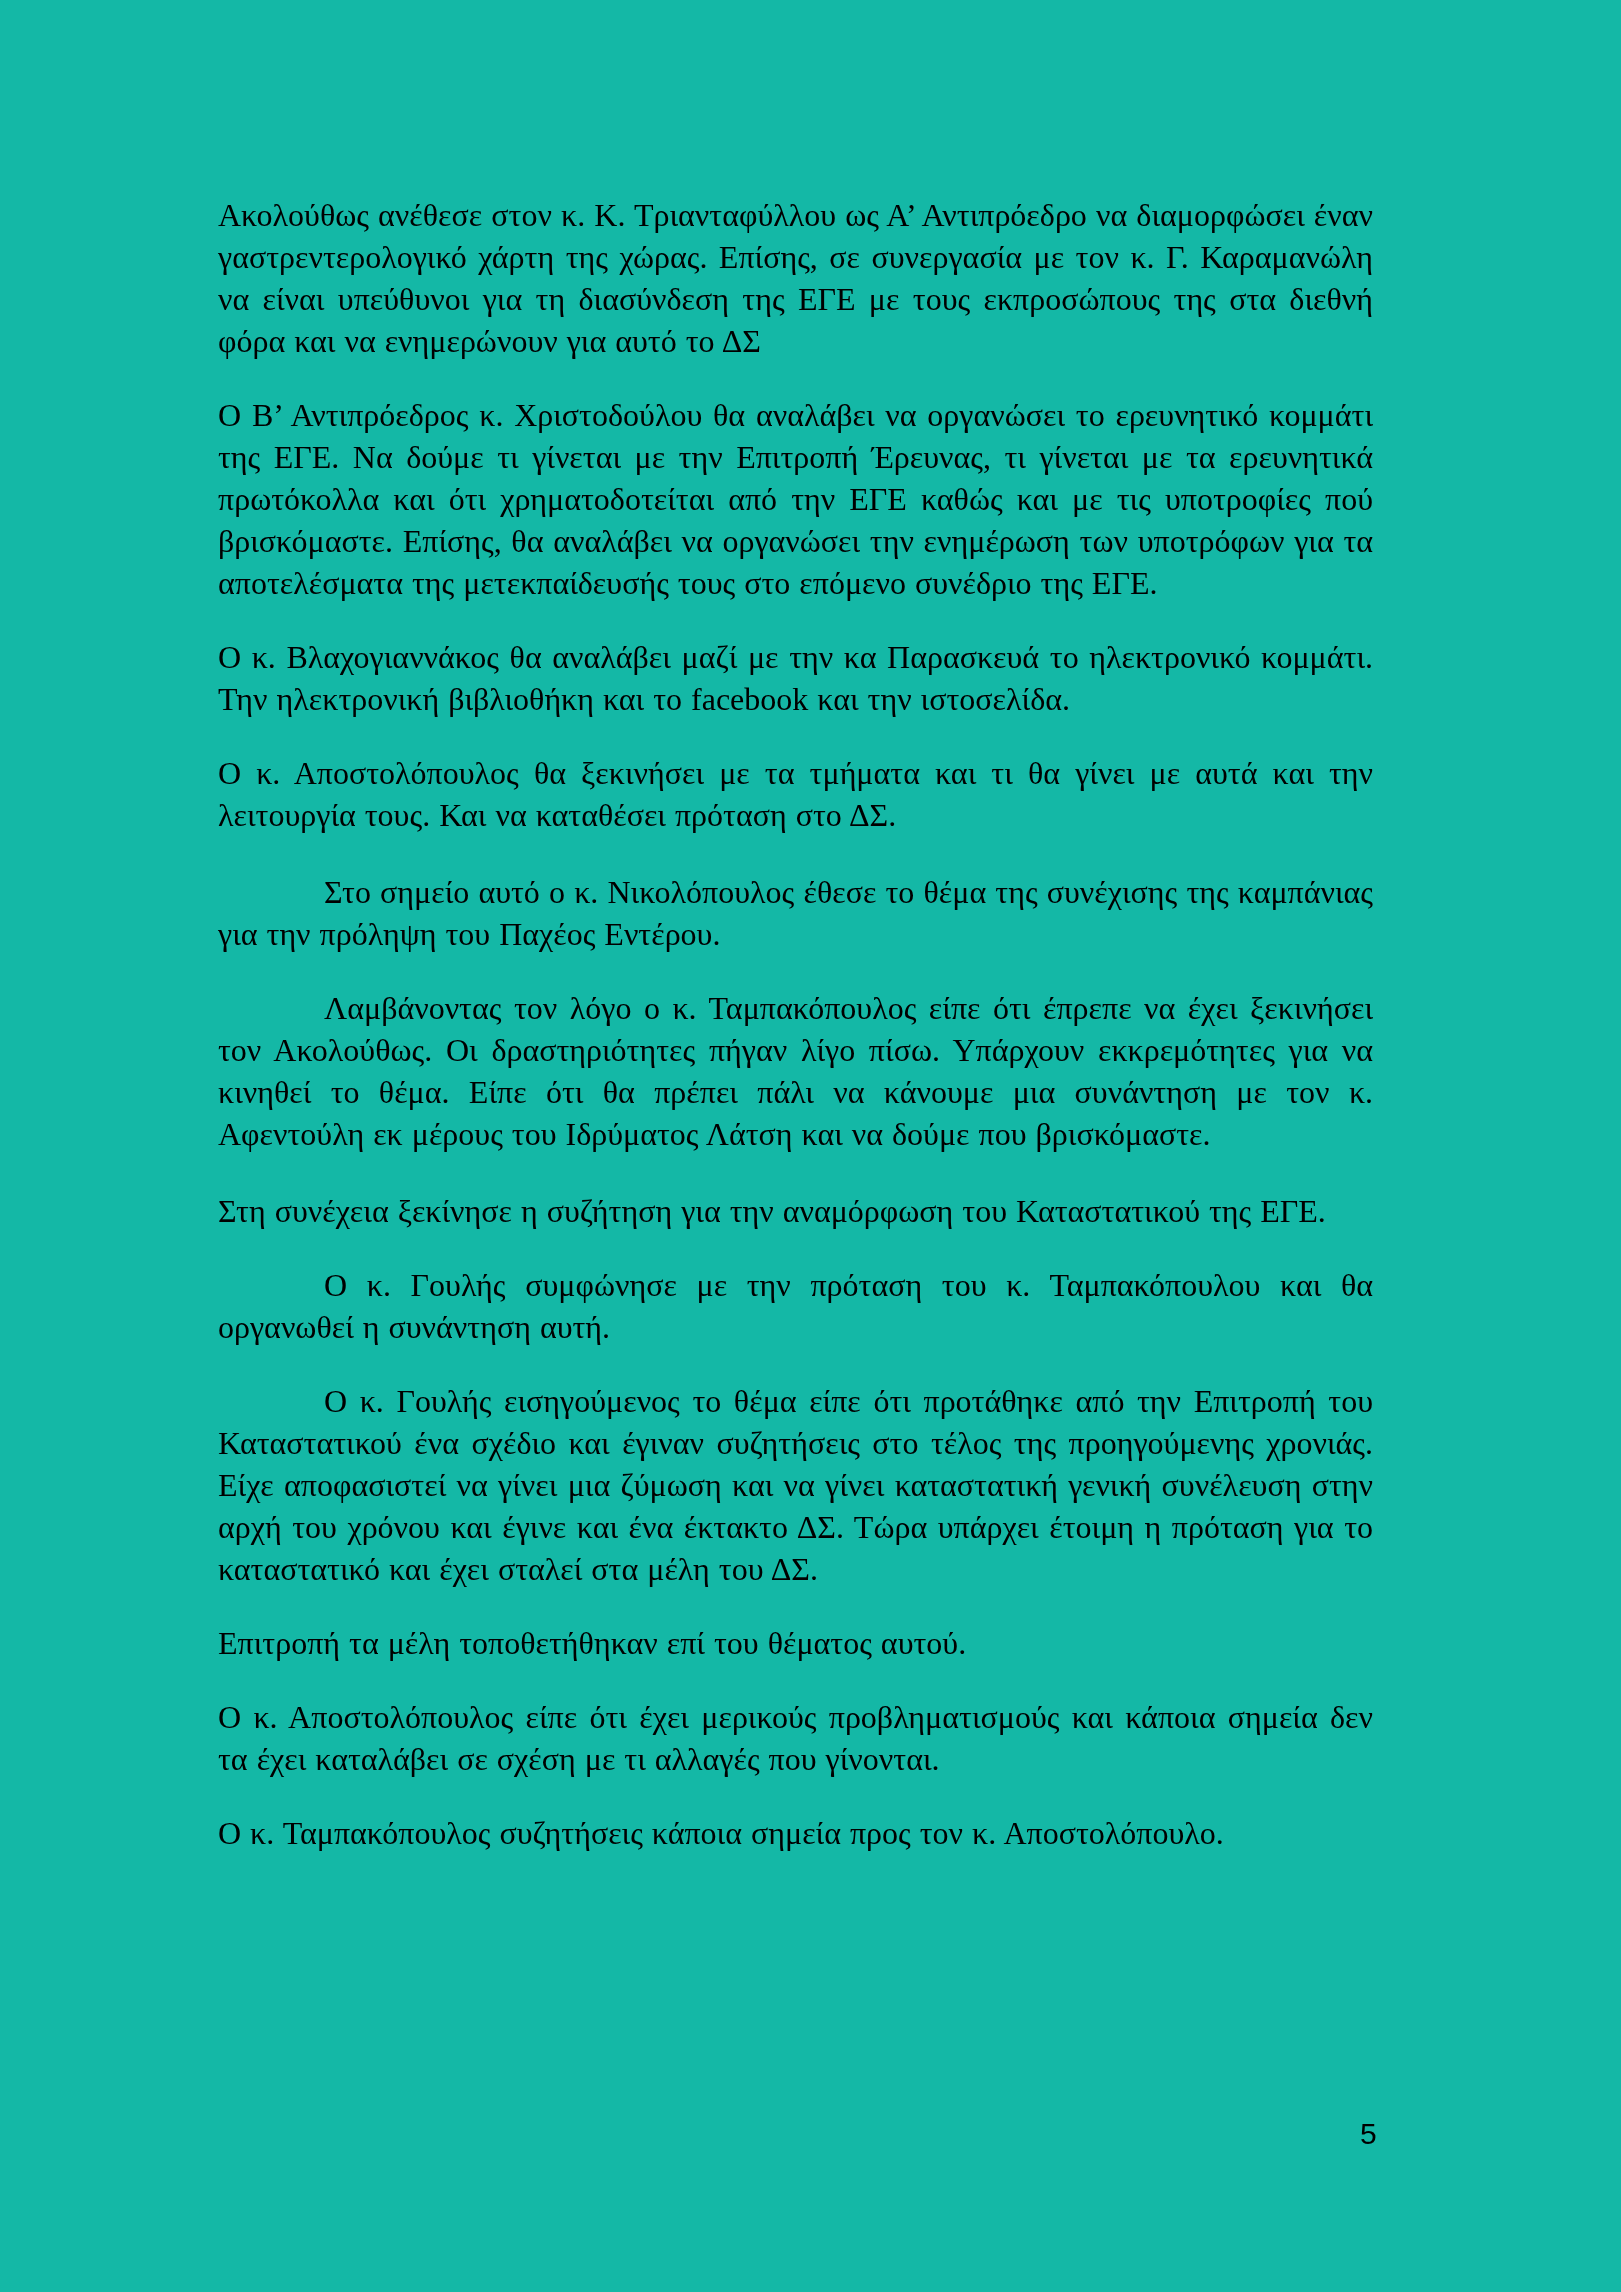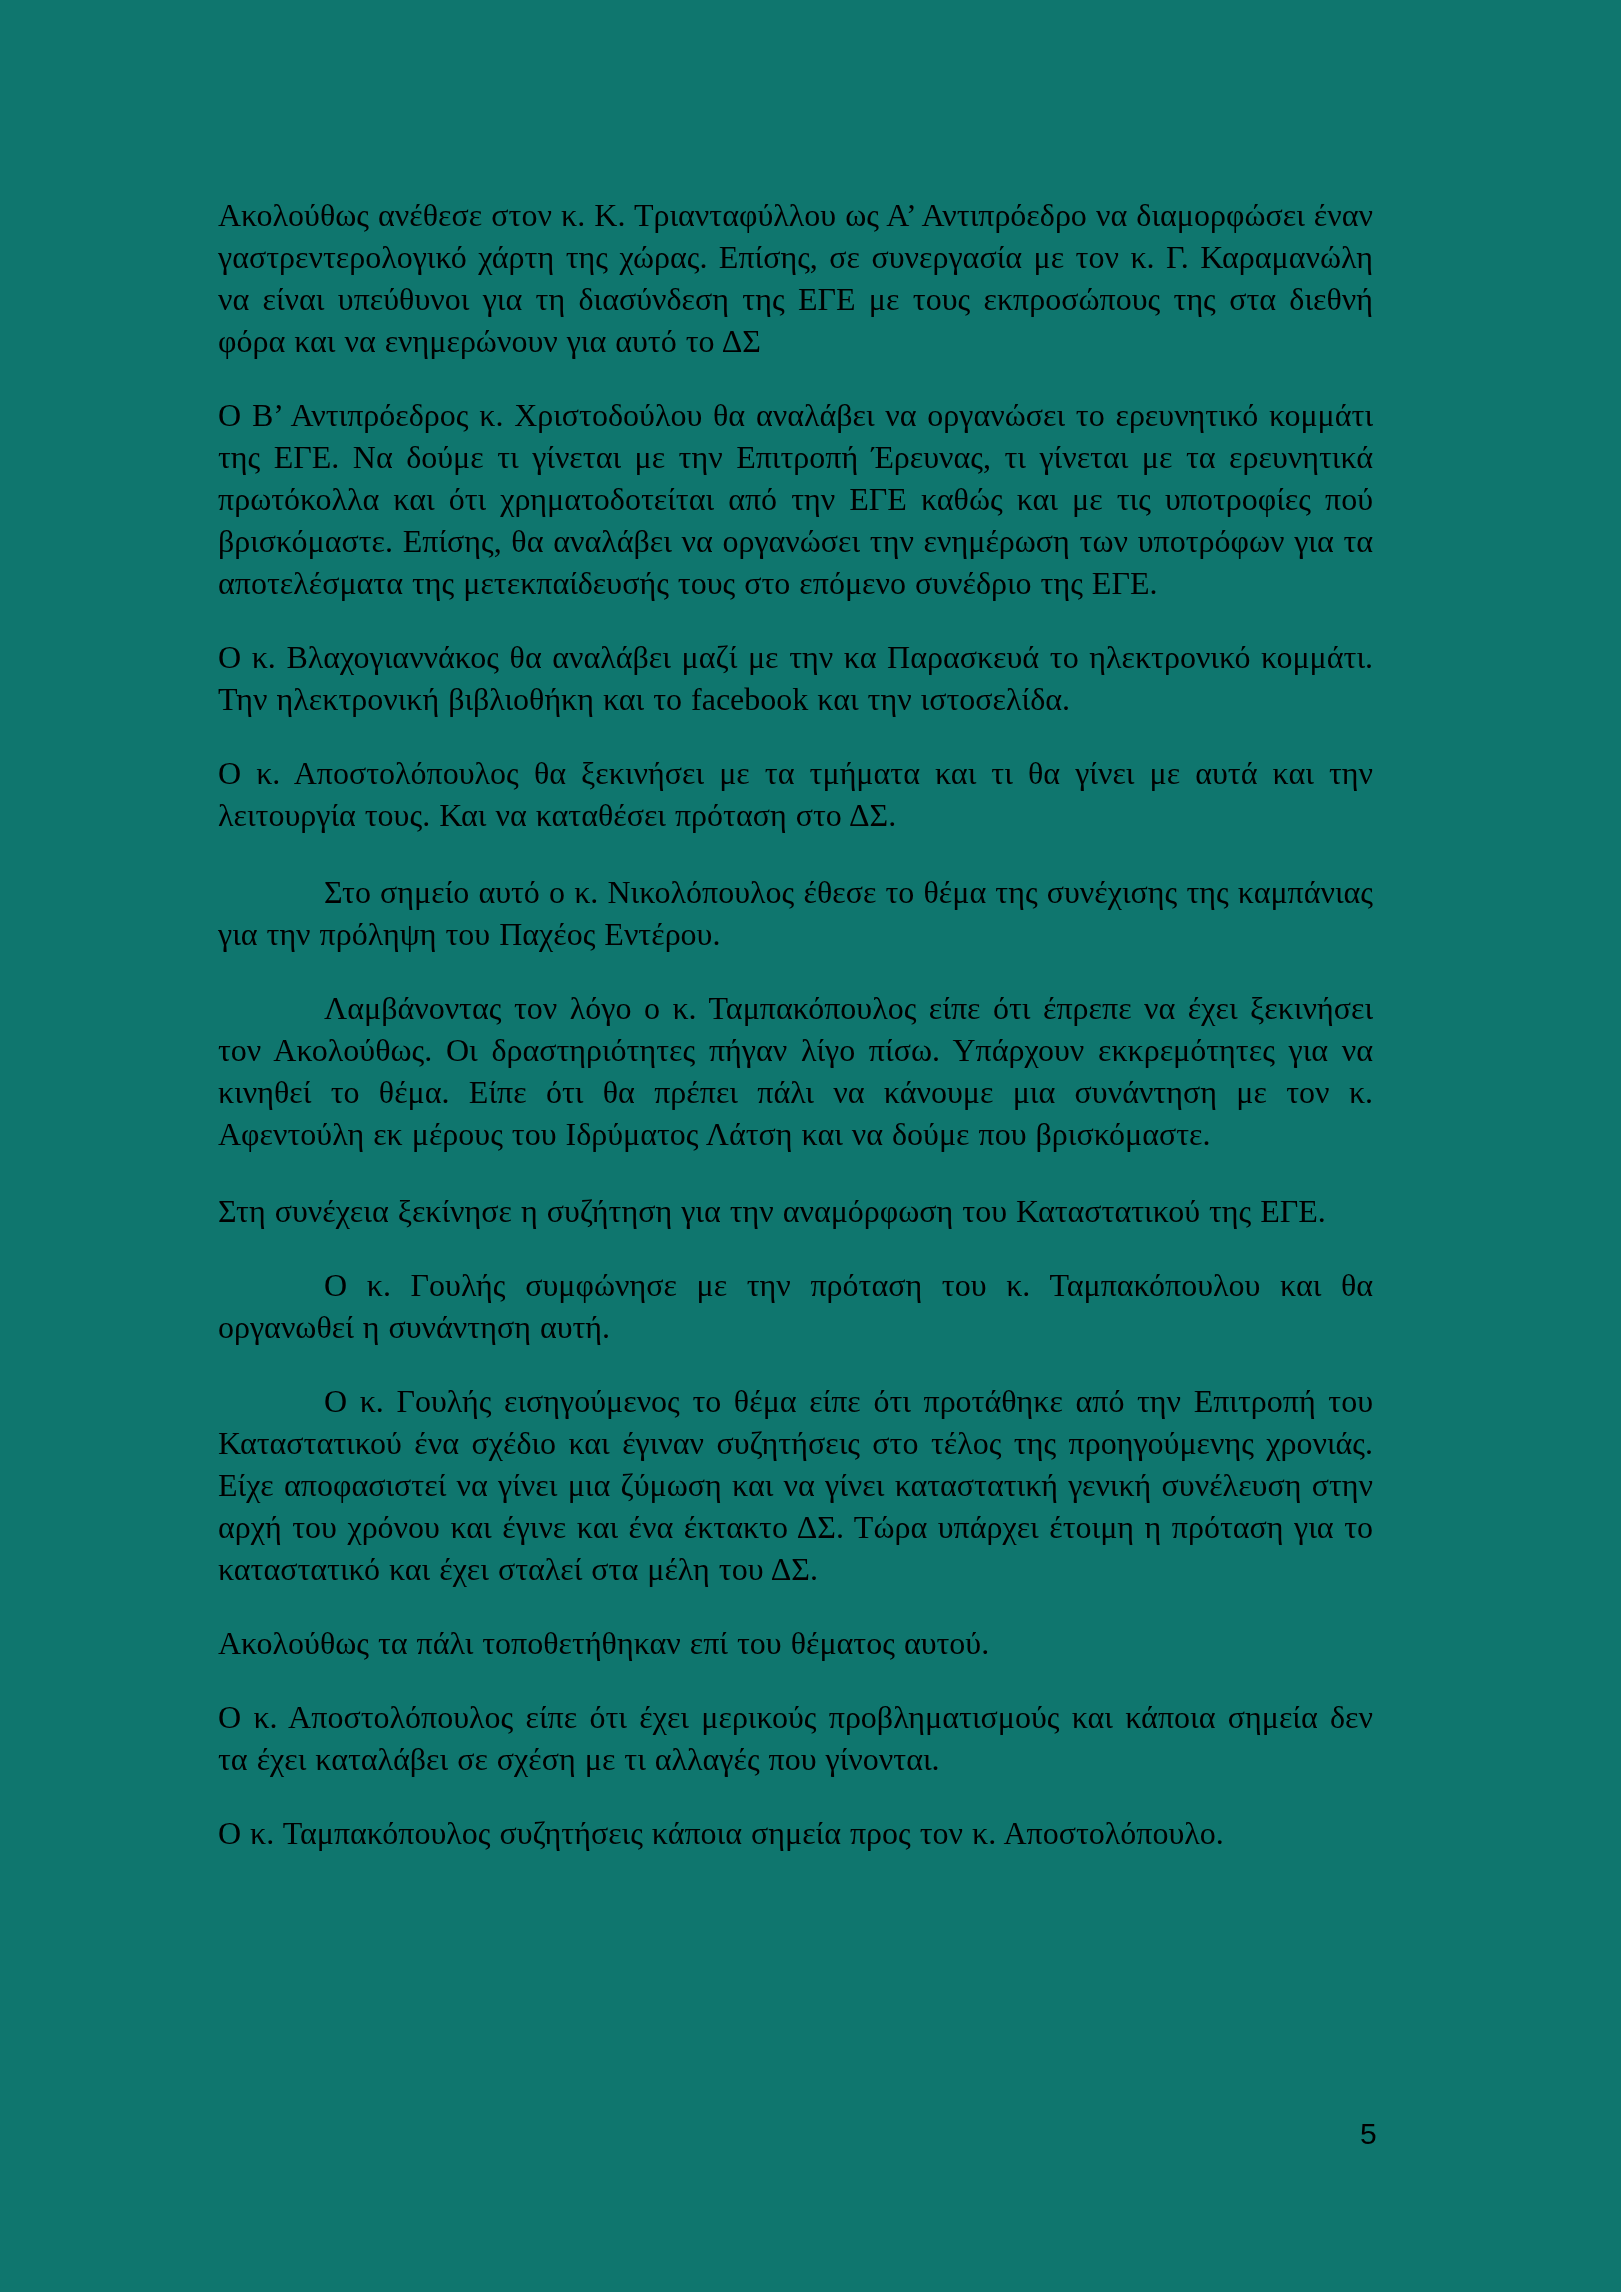--- a/index.html
+++ b/index.html
@@ -13,21 +13,21 @@
     position: relative;
     font-family: "Liberation Serif", "DejaVu Serif", serif;
     color: #000000;
   }
   .page {
     position: absolute;
     left: 0;
     top: 0;
     width: 1621px;
     height: 2293px;
-    background: #0f766e;
+    background: #14b8a6;
     overflow: hidden;
   }
   .content {
     position: absolute;
     left: 218px;
     top: 194px;
     width: 1155px;
   }
   p.para {
     font-size: 32px;
@@ -59,19 +59,19 @@
   <div class="content">
     <p class="para">Ακολούθως ανέθεσε στον κ. Κ. Τριανταφύλλου ως Α’ Αντιπρόεδρο να διαμορφώσει έναν γαστρεντερολογικό χάρτη της χώρας. Επίσης, σε συνεργασία με τον κ. Γ. Καραμανώλη να είναι υπεύθυνοι για τη διασύνδεση της ΕΓΕ με τους εκπροσώπους της στα διεθνή φόρα και να ενημερώνουν για αυτό το ΔΣ</p>
     <p class="para">Ο Β’ Αντιπρόεδρος κ. Χριστοδούλου θα αναλάβει να οργανώσει το ερευνητικό κομμάτι της ΕΓΕ. Να δούμε τι γίνεται με την Επιτροπή Έρευνας, τι γίνεται με τα ερευνητικά πρωτόκολλα και ότι χρηματοδοτείται από την ΕΓΕ καθώς και με τις υποτροφίες πού βρισκόμαστε. Επίσης, θα αναλάβει να οργανώσει την ενημέρωση των υποτρόφων για τα αποτελέσματα της μετεκπαίδευσής τους στο επόμενο συνέδριο της ΕΓΕ.</p>
     <p class="para">Ο κ. Βλαχογιαννάκος θα αναλάβει μαζί με την κα Παρασκευά το ηλεκτρονικό κομμάτι. Την ηλεκτρονική βιβλιοθήκη και το facebook και την ιστοσελίδα.</p>
     <p class="para">Ο κ. Αποστολόπουλος θα ξεκινήσει με τα τμήματα και τι θα γίνει με αυτά και την λειτουργία τους. Και να καταθέσει πρόταση στο ΔΣ.</p>
     <p class="para indent gap">Στο σημείο αυτό ο κ. Νικολόπουλος έθεσε το θέμα της συνέχισης της καμπάνιας για την πρόληψη του Παχέος Εντέρου.</p>
     <p class="para indent">Λαμβάνοντας τον λόγο ο κ. Ταμπακόπουλος είπε ότι έπρεπε να έχει ξεκινήσει τον Ακολούθως. Οι δραστηριότητες πήγαν λίγο πίσω. Υπάρχουν εκκρεμότητες για να κινηθεί το θέμα. Είπε ότι θα πρέπει πάλι να κάνουμε μια συνάντηση με τον κ. Αφεντούλη εκ μέρους του Ιδρύματος Λάτση και να δούμε που βρισκόμαστε.</p>
     <p class="para gap">Στη συνέχεια ξεκίνησε η συζήτηση για την αναμόρφωση του Καταστατικού της ΕΓΕ.</p>
     <p class="para indent">Ο κ. Γουλής συμφώνησε με την πρόταση του κ. Ταμπακόπουλου και θα οργανωθεί η συνάντηση αυτή.</p>
     <p class="para indent">Ο κ. Γουλής εισηγούμενος το θέμα είπε ότι προτάθηκε από την Επιτροπή του Καταστατικού ένα σχέδιο και έγιναν συζητήσεις στο τέλος της προηγούμενης χρονιάς. Είχε αποφασιστεί να γίνει μια ζύμωση και να γίνει καταστατική γενική συνέλευση στην αρχή του χρόνου και έγινε και ένα έκτακτο ΔΣ. Τώρα υπάρχει έτοιμη η πρόταση για το καταστατικό και έχει σταλεί στα μέλη του ΔΣ.</p>
-    <p class="para">Ακολούθως τα πάλι τοποθετήθηκαν επί του θέματος αυτού.</p>
+    <p class="para">Επιτροπή τα μέλη τοποθετήθηκαν επί του θέματος αυτού.</p>
     <p class="para">Ο κ. Αποστολόπουλος είπε ότι έχει μερικούς προβληματισμούς και κάποια σημεία δεν τα έχει καταλάβει σε σχέση με τι αλλαγές που γίνονται.</p>
     <p class="para">Ο κ. Ταμπακόπουλος συζητήσεις κάποια σημεία προς τον κ. Αποστολόπουλο.</p>
   </div>
   <div class="page-number">5</div>
 </div>
 
 
 </body></html>

